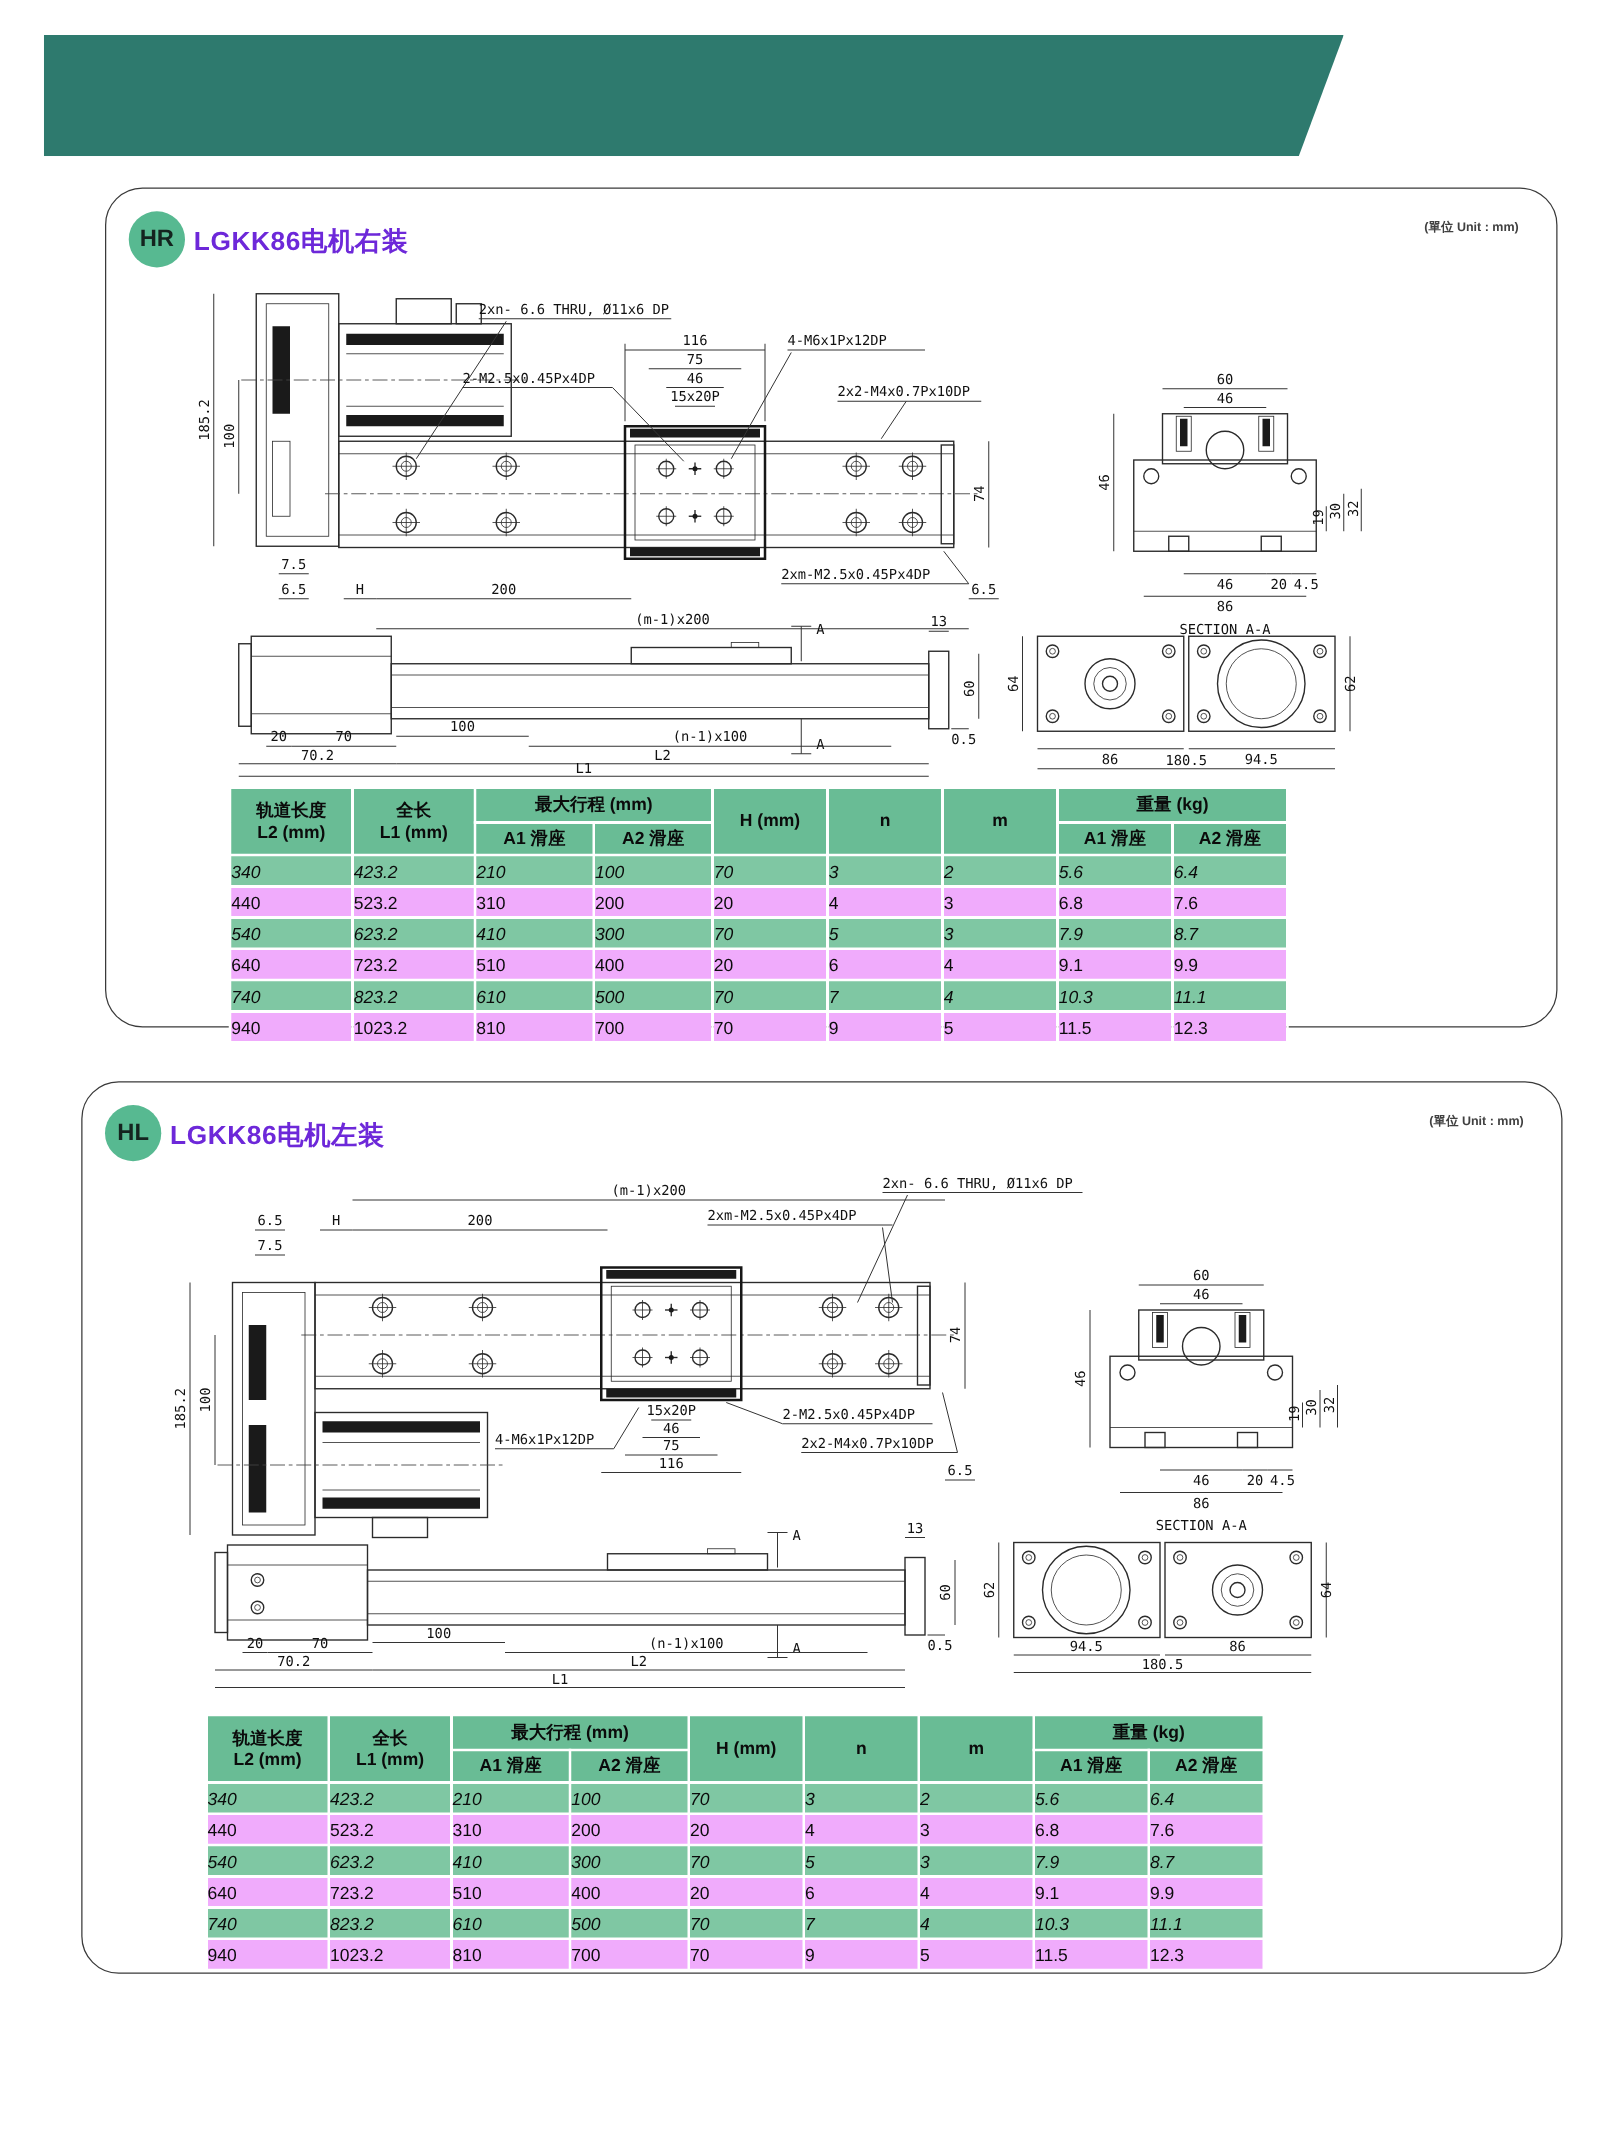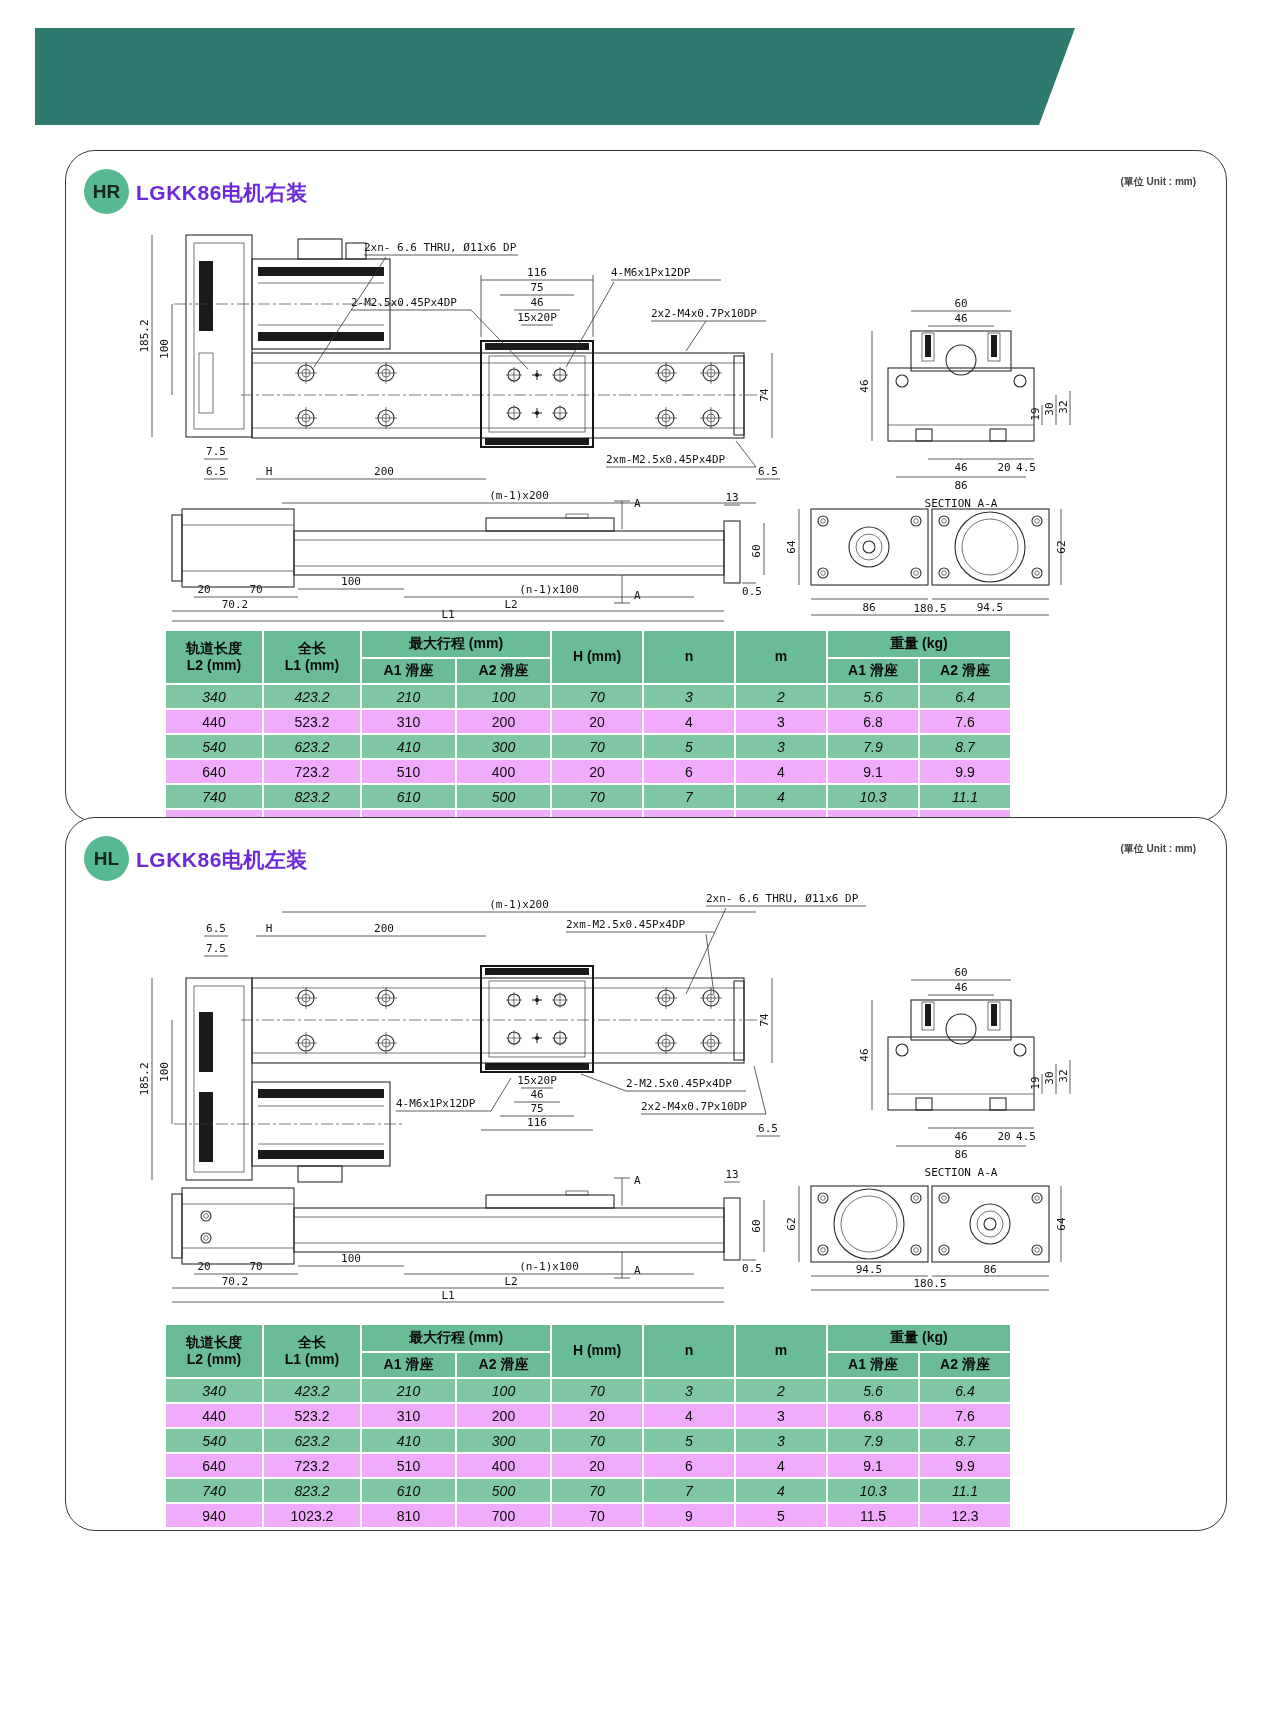--- a/index.html
+++ b/index.html
@@ -3,22 +3,22 @@
 <meta charset="utf-8">
 <style>
   html,body { margin:0; padding:0; background:#fff; }
   body { width:1284px; height:1724px; position:relative; font-family:"Liberation Sans", sans-serif; color:#111; }
 
   .banner { position:absolute; left:35px; top:28px; width:1040px; height:97px;
             background:#2e7a6e; clip-path:polygon(0 0,100% 0,calc(100% - 36px) 100%,0 100%); }
 
   .panel { position:absolute; left:65px; width:1160px; background:#fff;
            border:1.6px solid #3a3a3a; border-radius:30px; }
-  #panel-hr { top:150px; height:670px; }
-  #panel-hl { top:817px; height:712px; }
+  #panel-hr { top:150px; height:670px;margin-left:19px; }
+  #panel-hl { top:865px; height:712px;padding-left:23px; }
 
   .badge { position:absolute; left:18px; top:18px; width:45px; height:45px; border-radius:50%;
            background:#57b991; display:flex; align-items:center; justify-content:center;
            font-size:19px; font-weight:bold; color:#14241f; }
   .ptitle { position:absolute; left:70px; top:28px; font-size:21px; font-weight:bold; color:#6d28d9; letter-spacing:0.5px; }
   .unit { position:absolute; right:30px; top:24px; font-size:10px; font-weight:bold; color:#404040; }
 
   .dwg { position:absolute; left:0; }
   #dwg-hr { top:62px; width:1160px; height:410px; }
   #dwg-hl { top:64px; width:1160px; height:430px; }
@@ -28,21 +28,21 @@
   .ol2  { fill:none; stroke:#161616; stroke-width:2; }
   .thin { fill:none; stroke:#2b2b2b; stroke-width:0.65; }
   .dim  { fill:none; stroke:#333; stroke-width:0.8; }
   .cl   { fill:none; stroke:#444; stroke-width:0.7; stroke-dasharray:12 3 3 3; }
   .blk  { fill:#1a1a1a; stroke:none; }
   text.t { font-family:"DejaVu Sans Mono", monospace; font-size:11px; fill:#111; text-anchor:middle; }
   text.ts { font-family:"DejaVu Sans Mono", monospace; font-size:11px; fill:#111; text-anchor:start; }
 
   
   .spec { position:absolute; left:98px; width:846px; border-collapse:collapse;
-          table-layout:fixed; text-align:center; font-size:14px; color:#0b0b0b; }
+          table-layout:fixed; font-size:14px; color:#0b0b0b; }
   #table-hr { top:478px; }
   #table-hl { top:505px; }
   .spec th, .spec td { border:2px solid #fff; padding:0; overflow:hidden; white-space:nowrap; }
   .spec thead th { background:#69bc95; font-weight:bold; font-size:14px; line-height:1.25; }
   .spec thead tr:first-child th { height:26px; }
   .spec thead tr:last-child th { height:24px; }
   .spec tbody td { height:23px; }
   .spec tr.row-green td { background:#7fc7a3;font-style:italic; }
   .spec tr.row-gray  td { background:#f0abfc; }
 </style>

